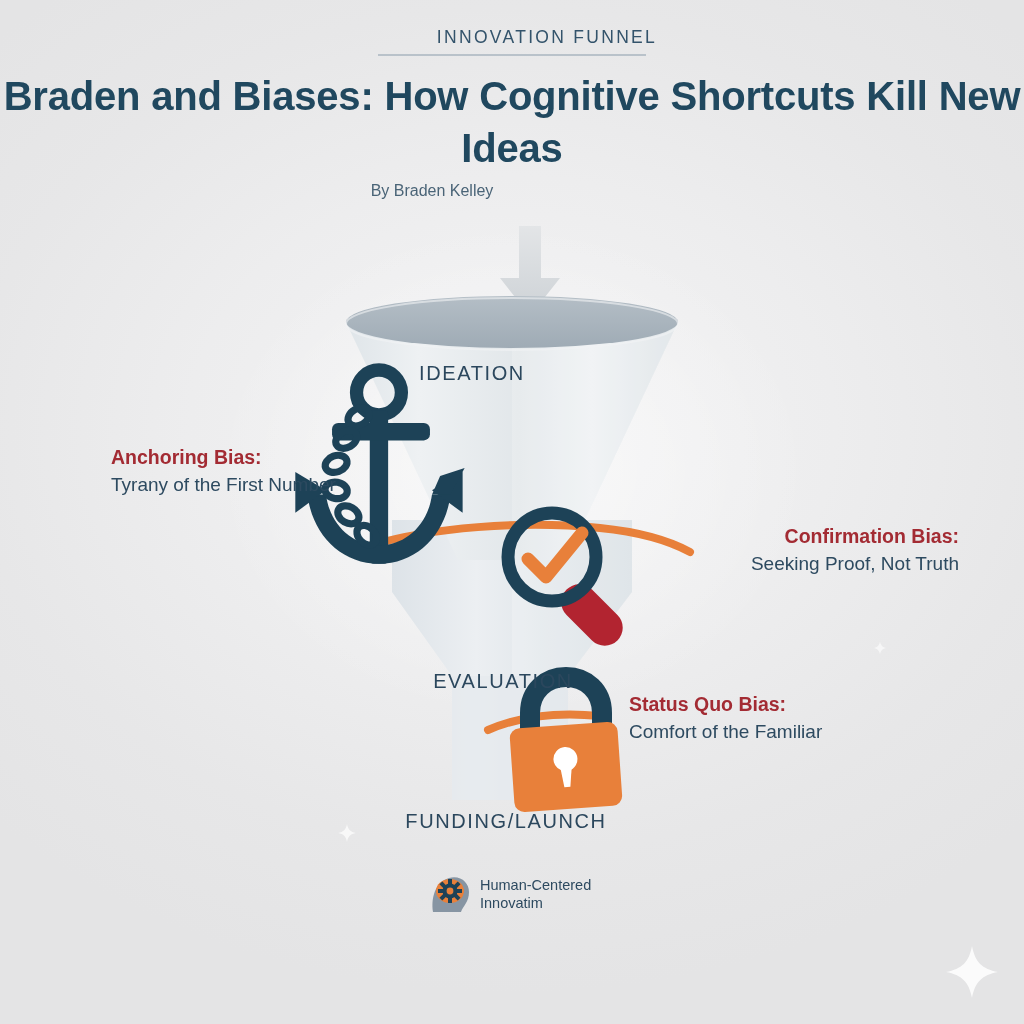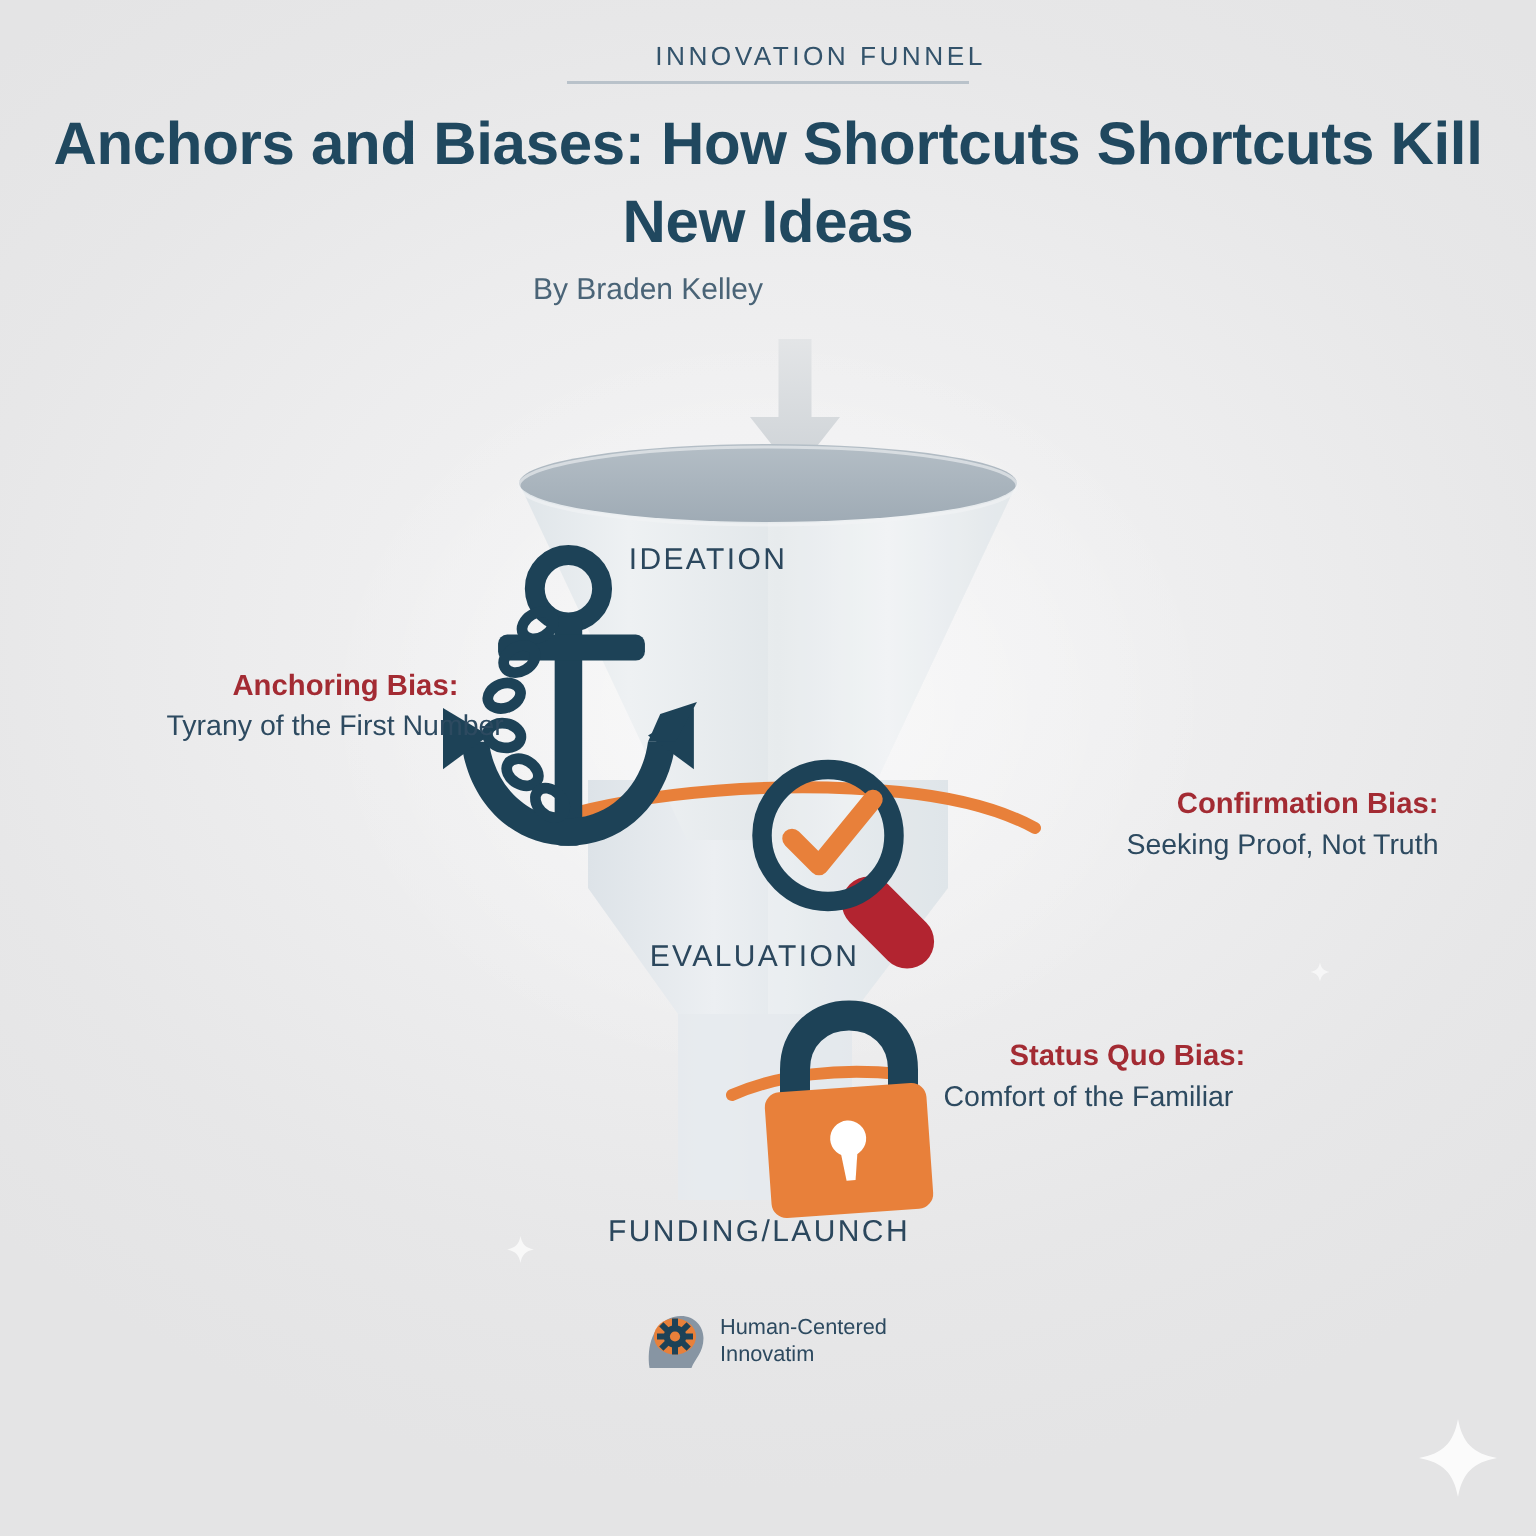--- a/index.html
+++ b/index.html
@@ -51,21 +51,21 @@
     font-weight: 700;
     color: #20485f;
     letter-spacing: -0.2px;
   }
   #byline {
     position: absolute;
     top: 182px;
     left: 0;
     width: 864px;
     text-align: center;
-    font-size: 20px;
+    font-size: 16px;
     color: #4a6477;
     font-weight: 400;
   }
   
   #funnel-wrap {
     position: absolute;
     left: 0;
     top: 0;
     width: 1024px;
     height: 1024px;
@@ -74,32 +74,31 @@
   
   .stage-label {
     position: absolute;
     text-align: center;
     font-size: 20px;
     letter-spacing: 1.6px;
     color: #2b475d;
     white-space: nowrap;
   }
   #stage-ideation  { top: 362px; left: 0; width: 944px; }
-  #stage-evaluation{ top: 627px; left: 0; width: 1006px; }
+  #stage-evaluation{ top: 670px; left: 0; width: 1006px; }
   #stage-funding   { top: 810px; left: 0; width: 1012px; }
 
   
   .callout { position: absolute; }
   .callout .c-title {
     font-size: 19.5px;
     font-weight: 700;
     color: #a32b33;
     line-height: 26px;
     white-space: nowrap;
-    margin-left: 44px;
   }
   .callout .c-sub {
     font-size: 19px;
     color: #2d4a60;
     line-height: 29px;
   }
   #callout-anchoring   { left: 111px; top: 444px; width: 230px; }
   #callout-confirmation{ left: 629px; top: 523px; width: 330px; text-align: right; }
   #callout-statusquo   { left: 629px; top: 691px; width: 330px; }
 
@@ -140,21 +139,21 @@
   }
   .sparkle { position: absolute; pointer-events: none; }
 </style>
 </head>
 <body>
 
 <div id="canvas">
 
   <div id="eyebrow">INNOVATION FUNNEL</div>
   <div id="eyebrow-rule"></div>
-  <div id="title">Anchors and Biases: How Shortcuts Shortcuts Kill New Ideas</div>
+  <div id="title">Braden and Biases: How Cognitive Shortcuts Kill New Ideas</div>
   <div id="byline">By Braden Kelley</div>
 
   <svg id="funnel-wrap" viewBox="0 0 1024 1024">
     <defs>
       <linearGradient id="coneGrad" x1="0" y1="0" x2="1" y2="0">
         <stop offset="0%" stop-color="#dfe5e9"></stop>
         <stop offset="22%" stop-color="#eef1f3"></stop>
         <stop offset="52%" stop-color="#e2e7ea"></stop>
         <stop offset="74%" stop-color="#eef1f3"></stop>
         <stop offset="100%" stop-color="#dcE2e6"></stop>

